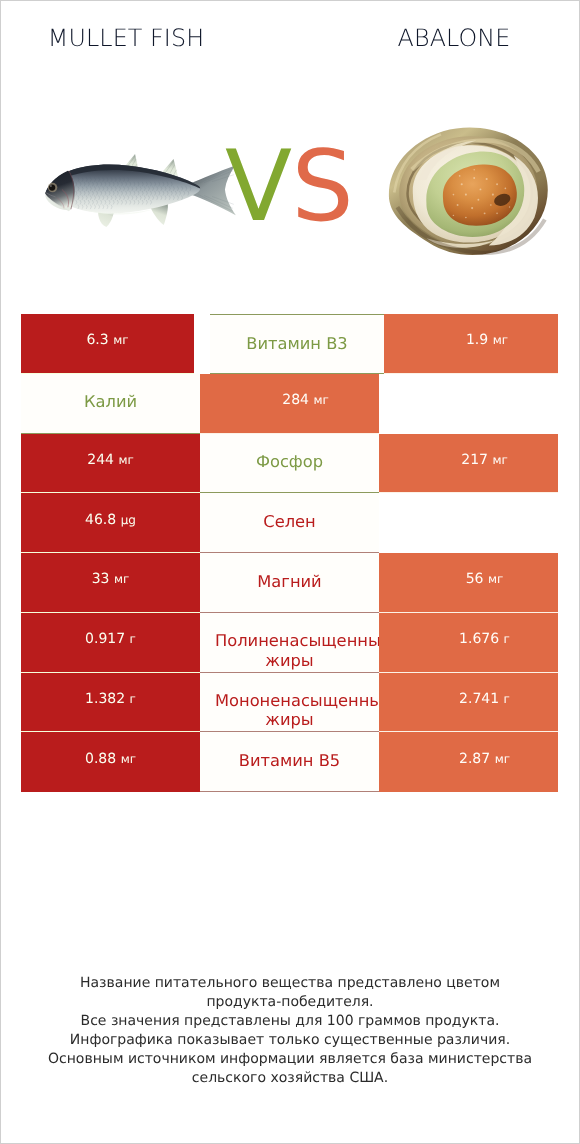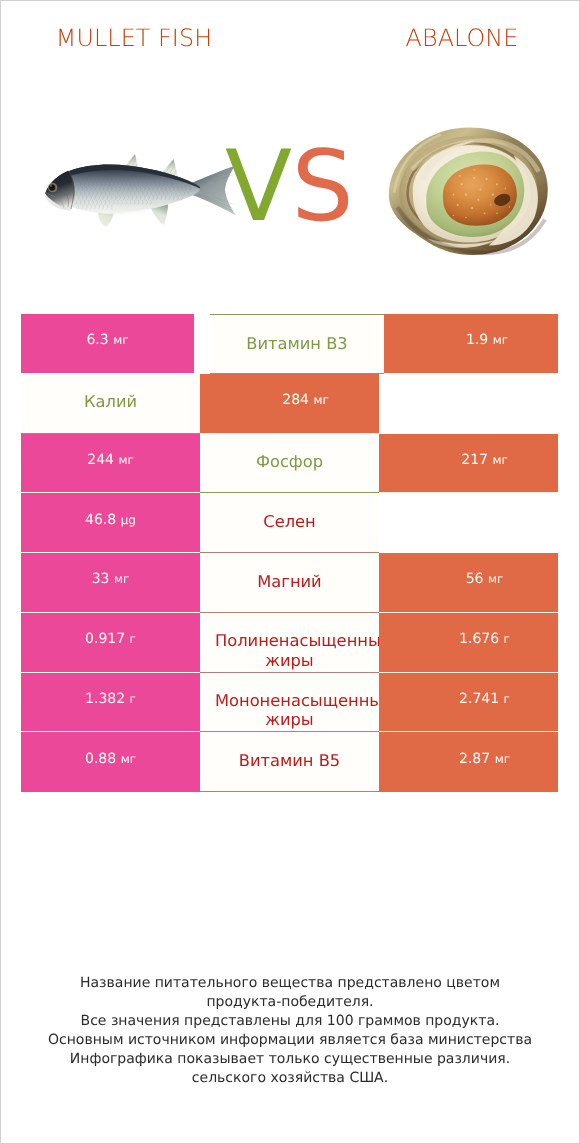--- a/index.html
+++ b/index.html
@@ -8,40 +8,40 @@
        -webkit-font-smoothing:antialiased;
        text-rendering:geometricPrecision;}
   .page{position:relative;width:580px;height:1144px;background:#ffffff;}
   .pageborder{position:absolute;left:0;top:0;width:580px;height:1144px;
         box-sizing:border-box;border:1px solid #cfcfcf;pointer-events:none;z-index:9;}
 
   
   .title{position:absolute;top:29px;
          font-family:"DejaVu Sans Light","DejaVu Sans",sans-serif;
          font-weight:200;font-size:23.8px;letter-spacing:0.1px;
-         color:#c2410c;text-align:center;white-space:nowrap;line-height:18px;padding-left:8px;}
+         color:#0f172a;text-align:center;white-space:nowrap;line-height:18px;}
   #t-left{left:0;width:252px;}
   #t-right{left:290px;width:328px;}
 
   
   .hero{position:absolute;left:0;top:110px;width:580px;height:135px;}
   .fish{position:absolute;left:44px;top:43px;}
   .abal{position:absolute;left:388px;top:16px;}
   .vs{position:absolute;left:225px;top:135px;width:130px;height:104px;
       font-family:"DejaVu Sans",sans-serif;font-weight:400;font-size:98px;
       line-height:104px;letter-spacing:-0.5px;white-space:nowrap;}
   .vs .v{color:#82a830;}
   .vs .s{color:#e06a4a;}
 
   
   .tbl{position:absolute;left:21px;top:314px;width:537px;}
   .row{position:relative;height:59.75px;display:flex;}
   .cell{position:relative;height:100%;box-sizing:border-box;
         display:flex;align-items:center;justify-content:center;overflow:hidden;}
-  .cL{width:179px;color:#fbfff0;background:#ec4899;
+  .cL{width:179px;color:#fbfff0;background:#b91c1c;
       border-bottom:1px solid #f7ffdb;}
   .cM{width:179px;background:#fffefb;padding:0 15px;align-items:flex-start;}
   .cR{width:179px;color:#fffdf8;background:#e06a45;
       border-bottom:1px solid #fdf2e6;padding-left:32px;}
   .row:last-child .cL,.row:last-child .cR{border-bottom:none;}
   .val{white-space:nowrap;font-size:14px;font-weight:400;line-height:1;
        position:relative;top:-3px;}
   .val .u{font-size:12px;}
   .nut{display:block;width:149px;white-space:normal;text-align:center;
        font-size:16.3px;font-weight:400;
@@ -329,17 +329,17 @@
         <div class="cell cR">
           <span class="val"><span>2.87</span> <span class="u">мг</span></span>
         </div>
       </div>
     </div>
 
   <div class="foot" id="foot">
       <div>Название питательного вещества представлено цветом</div>
       <div>продукта-победителя.</div>
       <div>Все значения представлены для 100 граммов продукта.</div>
+      <div>Инфографика показывает только существенные различия.</div>
       <div>Основным источником информации является база министерства</div>
-      <div>Инфографика показывает только существенные различия.</div>
       <div>сельского хозяйства США.</div>
     </div>
 </div>
 
 </body></html>

